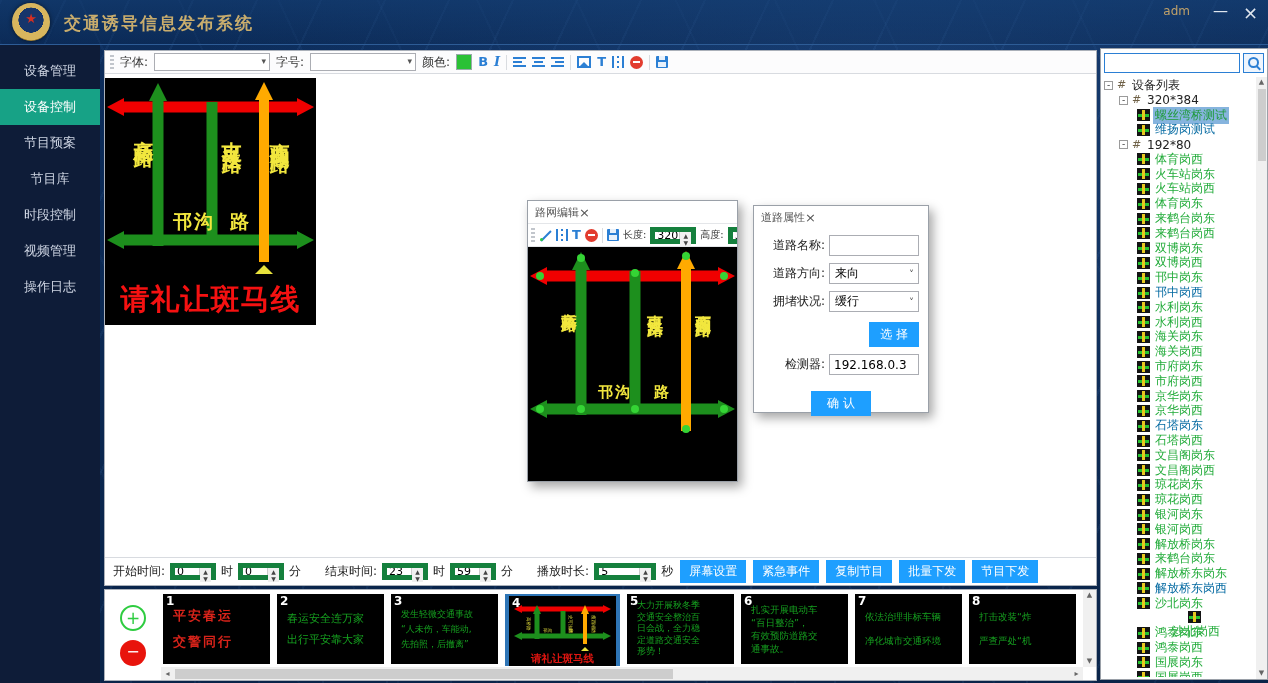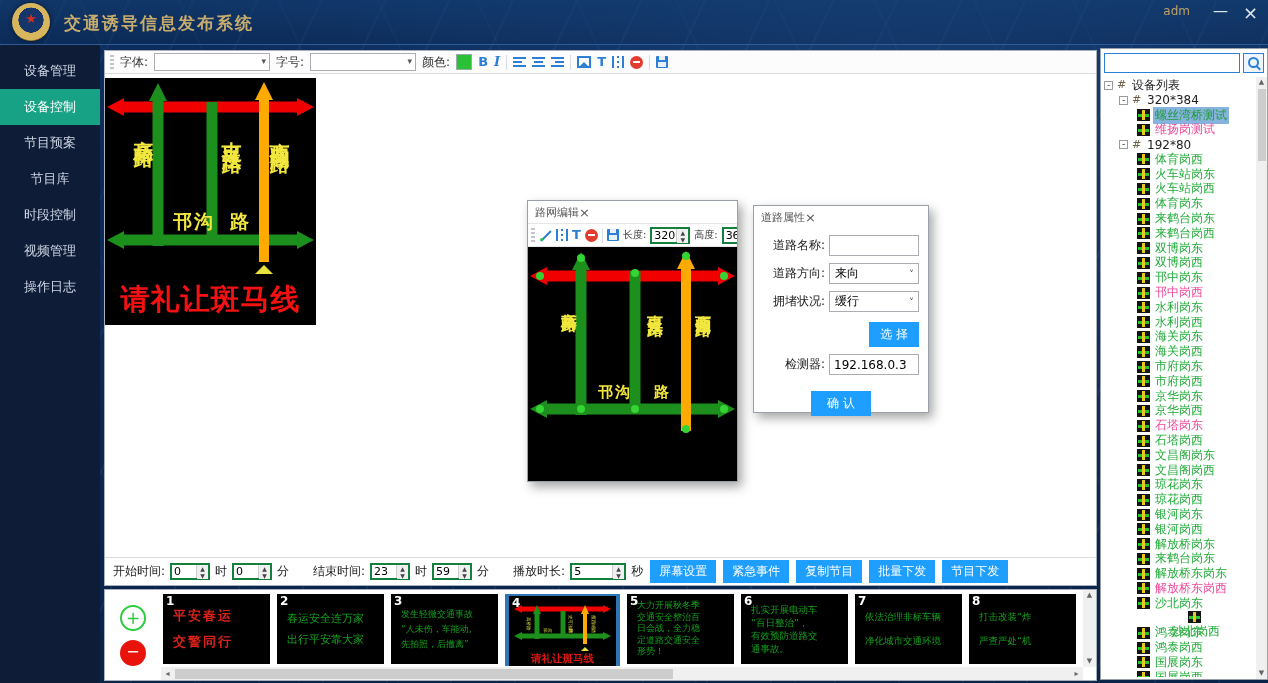--- a/index.html
+++ b/index.html
@@ -70,21 +70,21 @@
 .sign.mini{width:209px;height:234px}
 .sign.mini .rl.v{font-size:16px;letter-spacing:2px}
 .sign.mini .rl.h{font-size:15px}
 
 .dlg{position:absolute;background:#fff;border:1px solid #9aa0a8;box-shadow:4px 5px 10px rgba(0,0,0,.35)}
 .dlg-title{height:22px;display:flex;align-items:center;justify-content:flex-start;padding:0 7px;font-size:11px;color:#555}
 .dlg-x{font-size:13px;color:#555;cursor:pointer}
 .dlg.editor{left:527px;top:200px;width:211px;height:282px;z-index:5}
 .ed-toolbar{height:24px;display:flex;align-items:center;gap:4px;padding:0 3px;font-size:10px;color:#333;
   border-top:1px solid #e4e6e9;border-bottom:1px solid #e4e6e9;overflow:hidden}
-.spin{display:inline-flex;border:2px solid #15803d;height:17px;background:#ef4444;flex:none}
+.spin{display:inline-flex;border:5px solid #15803d;height:17px;background:#ef4444;flex:none}
 .spin input{width:24px;border:0;outline:0;font-size:11px;text-align:left;padding-left:2px;font-family:inherit}
 .spin.w input{width:40px}
 .spin .ud{display:flex;flex-direction:column;width:12px;border-left:1px solid #ccc}
 .spin .ud i{flex:1;font-style:normal;font-size:6px;line-height:7px;text-align:center;color:#444;background:#f0f0f0;cursor:pointer}
 .spin .ud i.up::before{content:"▲"}
 .spin .ud i.dn::before{content:"▼"}
 .dlg.props{left:753px;top:205px;width:176px;height:208px;z-index:6;padding:0 9px}
 .prow{display:flex;align-items:center;margin:7px 0}
 .prow label{width:62px;font-size:12px;color:#222;text-align:right;margin-right:4px;flex:none;white-space:nowrap}
 .ptxt{flex:1;height:21px;border:1px solid #abadb3;font-size:12px;padding:0 4px;outline:0;min-width:0;font-family:inherit}
@@ -139,21 +139,21 @@
 .trow{height:14.8px;display:flex;align-items:center;white-space:nowrap;cursor:pointer}
 .texp{width:9px;height:9px;border:1px solid #9b9b9b;font-size:9px;line-height:6px;text-align:center;margin-right:3px;color:#333;background:#fff;flex:none}
 .ticn{flex:none;margin-right:3px;display:inline-block}
 .ticn.grid{width:11px;height:12px;position:relative}
 .ticn.grid::before{content:"#";position:absolute;left:1px;top:0;font-size:11px;line-height:12px;color:#6f6147}
 .ticn.signal{width:13px;height:12px;background:#141414;position:relative}
 .ticn.signal::before{content:"";position:absolute;left:1px;right:1px;top:5px;height:3px;background:#27c52f}
 .ticn.signal::after{content:"";position:absolute;left:5px;width:3px;top:1px;bottom:1px;background:#e7c91f}
 .tlbl{padding:0 2px}
 .tlbl.online{color:#21ab39}
-.tlbl.offline{color:#ec4899}
+.tlbl.offline{color:#0369a1}
 .tlbl.selected{color:#1f9a3a;background:#86b4de}
 .rsb{position:absolute;right:0;top:28px;bottom:0;width:11px;background:#f0f0f0;display:flex;flex-direction:column;justify-content:space-between;align-items:center;padding:1px 0}
 .rsb .rth{position:absolute;left:1.5px;right:1.5px;top:12px;height:72px;background:#cdcdcd}
 </style>
 </head>
 <body>
 
 <div class="app">
 
   <div class="header">

